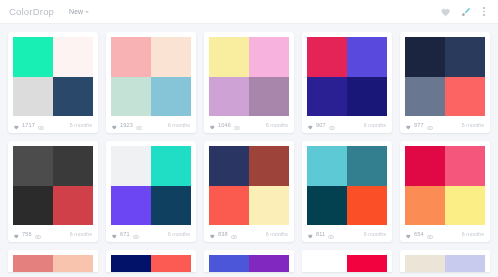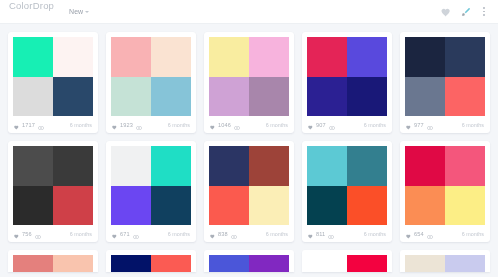--- a/index.html
+++ b/index.html
@@ -9,20 +9,21 @@
     background: #f4f6f9;
     font-family: "Liberation Sans", sans-serif;
   }
 
   
   .header {
     height: 24px;
     background: #ffffff;
     border-bottom: 1px solid #edf0f3;
     display: flex;
+    align-items: center;
     padding: 0 9px;
     position: relative;
     z-index: 5;
   }
   .brand {
     font-size: 9.5px;
     color: #b9bfc7;
     letter-spacing: .2px;
     font-weight: 400;
   }

